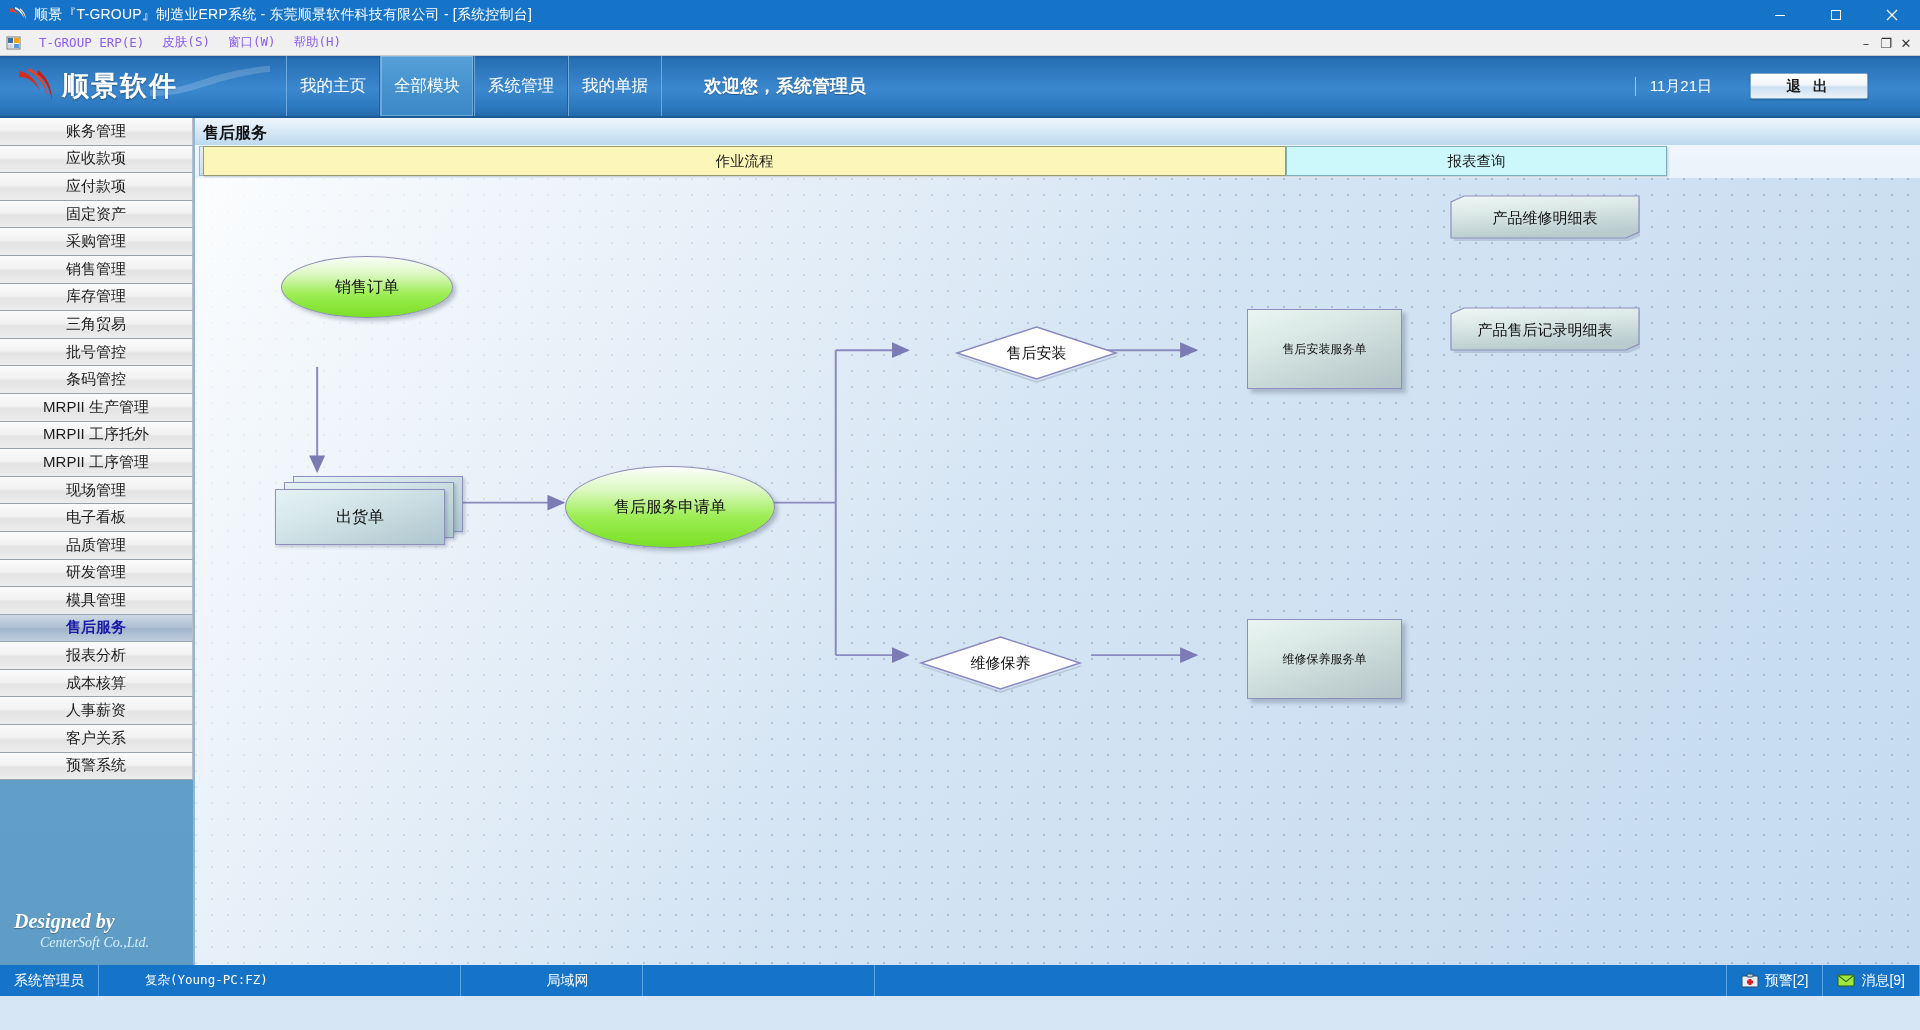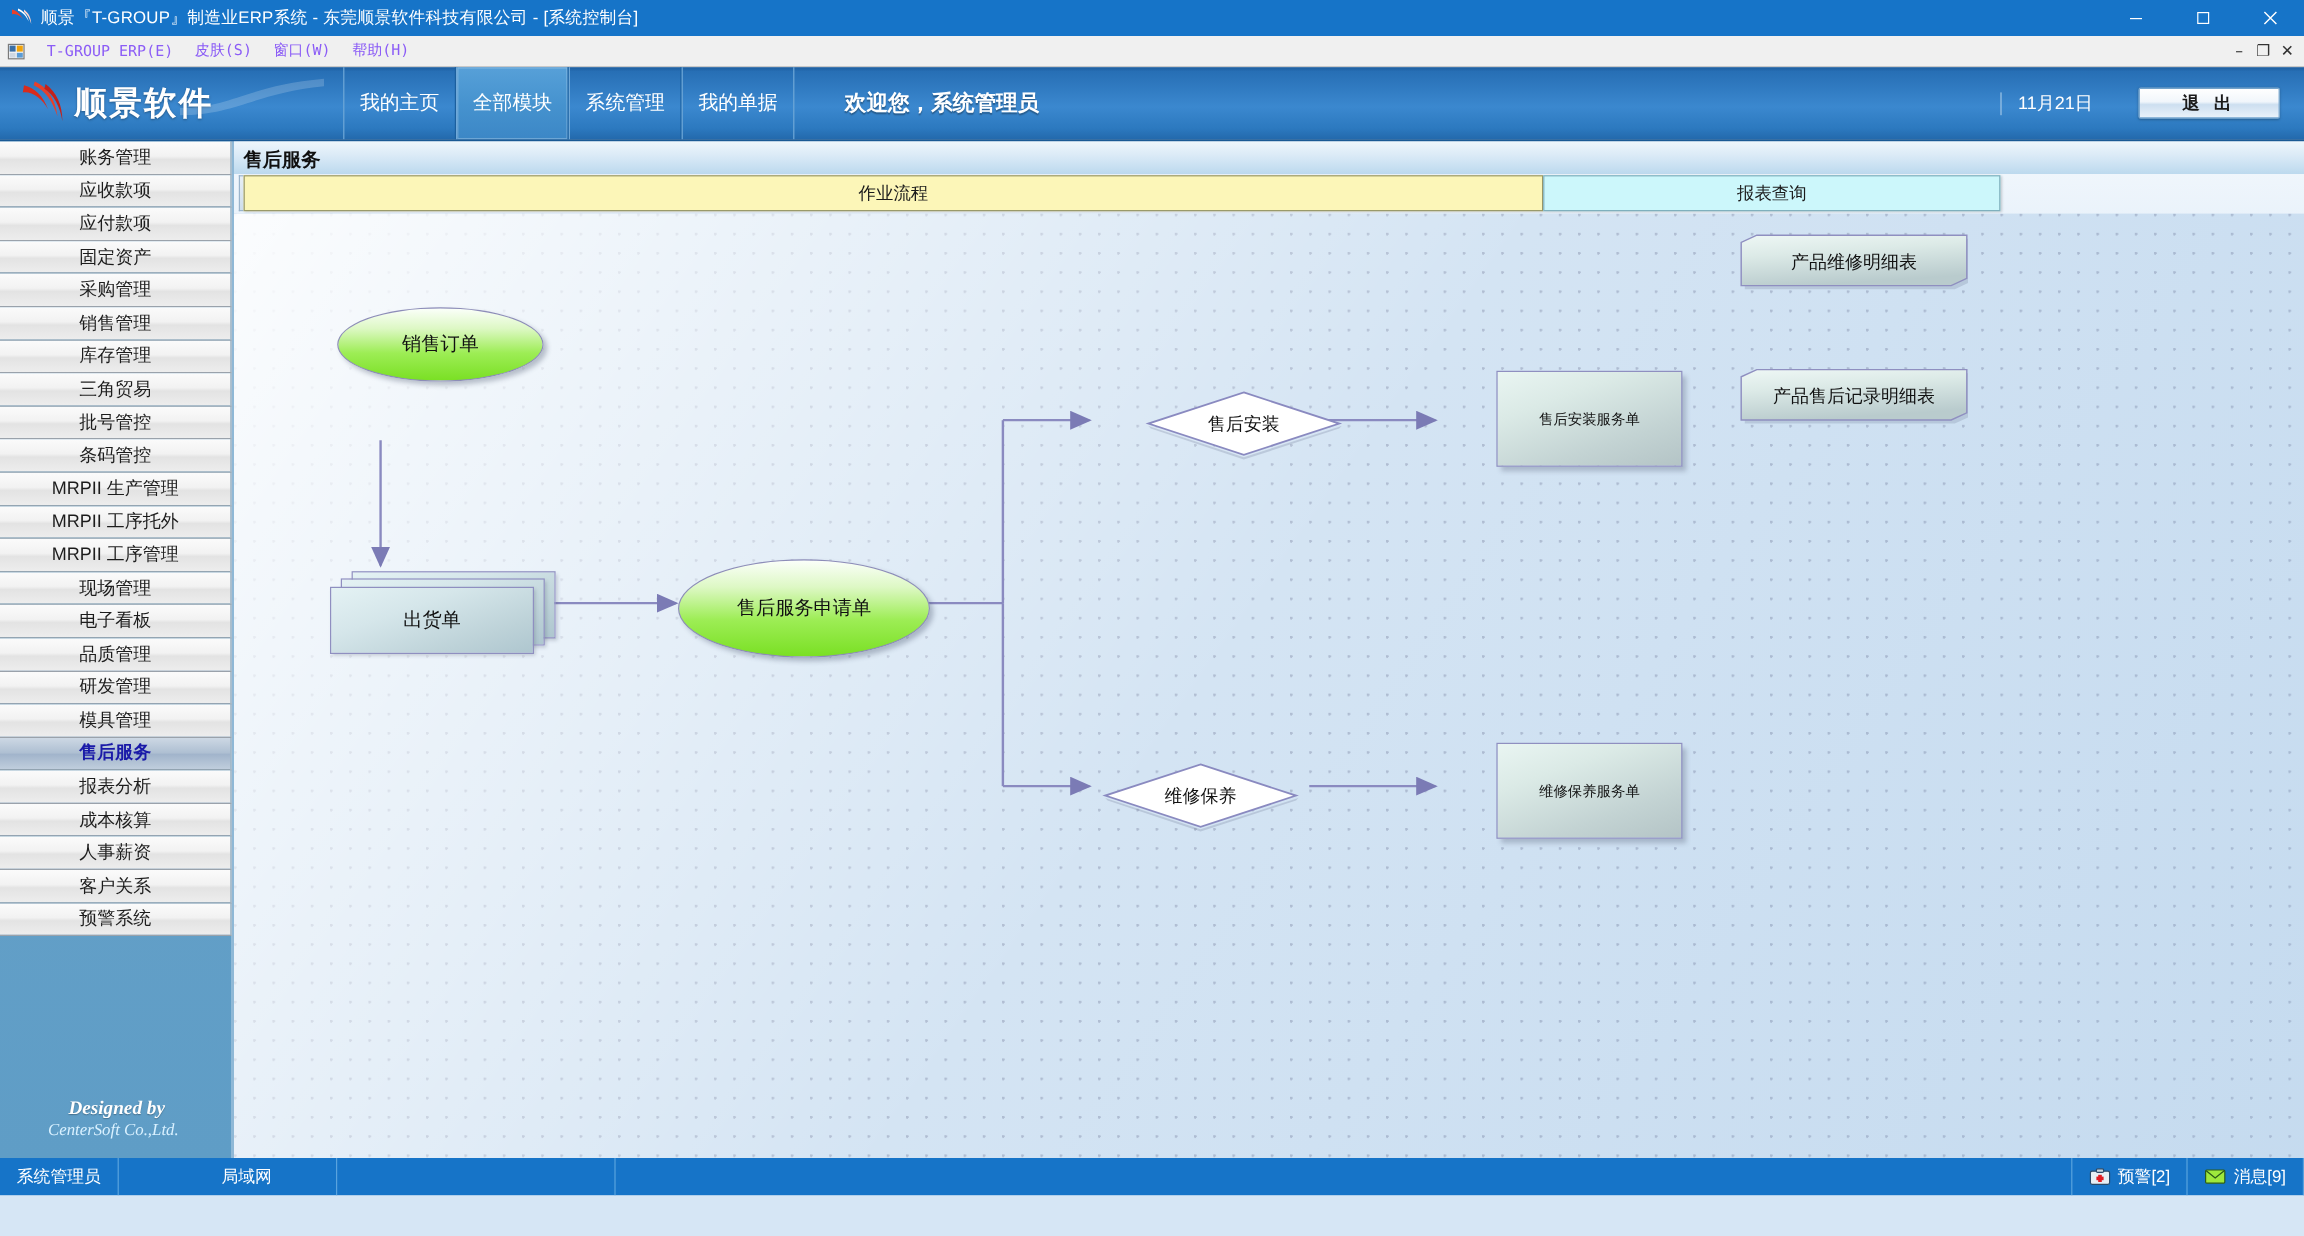--- a/index.html
+++ b/index.html
@@ -94,21 +94,21 @@
     box-shadow: inset 0 0 0 1px rgba(255,255,255,.25);
   }
   .welcome {
     display: flex; align-items: center;
     color: #ffffff; font-size: 18px; font-weight: bold;
     margin-left: 42px;
     text-shadow: 0 1px 1px rgba(0,0,0,.3);
     white-space: nowrap;
   }
   .hdr-right {
-    margin-left: auto; display: flex; align-items: center; padding-right: 20px;
+    margin-left: auto; display: flex; align-items: center; padding-right: 52px;
   }
   .hdr-date {
     color: #ffffff; font-size: 15px; white-space: nowrap;
     border-left: 1px solid #9fc6e6; padding-left: 14px;
     margin-right: 38px;
   }
   .logout-btn {
     width: 118px; height: 26px;
     background: linear-gradient(180deg,#ffffff 0%,#f1f6fb 45%,#cddff0 55%, #e9f2fa 100%);
     border: 1px solid #7ea9cc;
@@ -143,21 +143,21 @@
     background: linear-gradient(180deg,#cdd8e4 0%, #aebfd2 48%, #a1b4cb 52%, #c0cedd 100%);
     color: #1a1aa8; font-weight: bold;
   }
   .side-filler { flex: 1; }
   .designed {
     padding: 10px 0 14px 14px;
     color: #ffffff;
     font-family: "Liberation Serif", serif;
     font-style: italic;
   }
-  .designed .d1 { font-size: 16px; font-weight: bold; text-shadow: 0 1px 1px rgba(0,0,0,.3); margin-left: 43px; }
+  .designed .d1 { font-size: 20px; font-weight: bold; text-shadow: 0 1px 1px rgba(0,0,0,.3); }
   .designed .d2 { font-size: 14px; color: #d9f1ff; padding-left: 26px; margin-top: 2px; }
 
   
   .main {
     flex: 1; position: relative;
     background: linear-gradient(180deg,#f3f8fd 0%, #e4eff9 12%, #d9e9f6 100%);
     display: flex; flex-direction: column;
   }
   .module-title-bar {
     height: 27px;
@@ -495,20 +495,21 @@
         </svg>
         <span class="ptext">产品售后记录明细表</span>
       </div>
 
     </div>
   </div>
 </div>
 
 <div class="statusbar">
   <div class="sb-cell">系统管理员</div>
+  <div class="sb-cell mono" style="width:330px">复杂(Young-PC:FZ)</div>
   <div class="sb-cell" style="width:150px; justify-content:center">局域网</div>
   <div class="sb-cell" style="width:200px"></div>
   <div class="sb-spacer"></div>
   <div class="sb-right">
     <div class="sb-note">
       <span class="sb-ico">
         <svg width="18" height="15" viewBox="0 0 18 15">
           <rect x="1" y="3" width="16" height="11" rx="1.5" fill="#e6eef5" stroke="#2a4a6a"></rect>
           <rect x="6" y="1" width="6" height="3" rx="1" fill="#c8d6e2" stroke="#2a4a6a"></rect>
           <rect x="7.5" y="6" width="3" height="6" fill="#e01b22"></rect>

